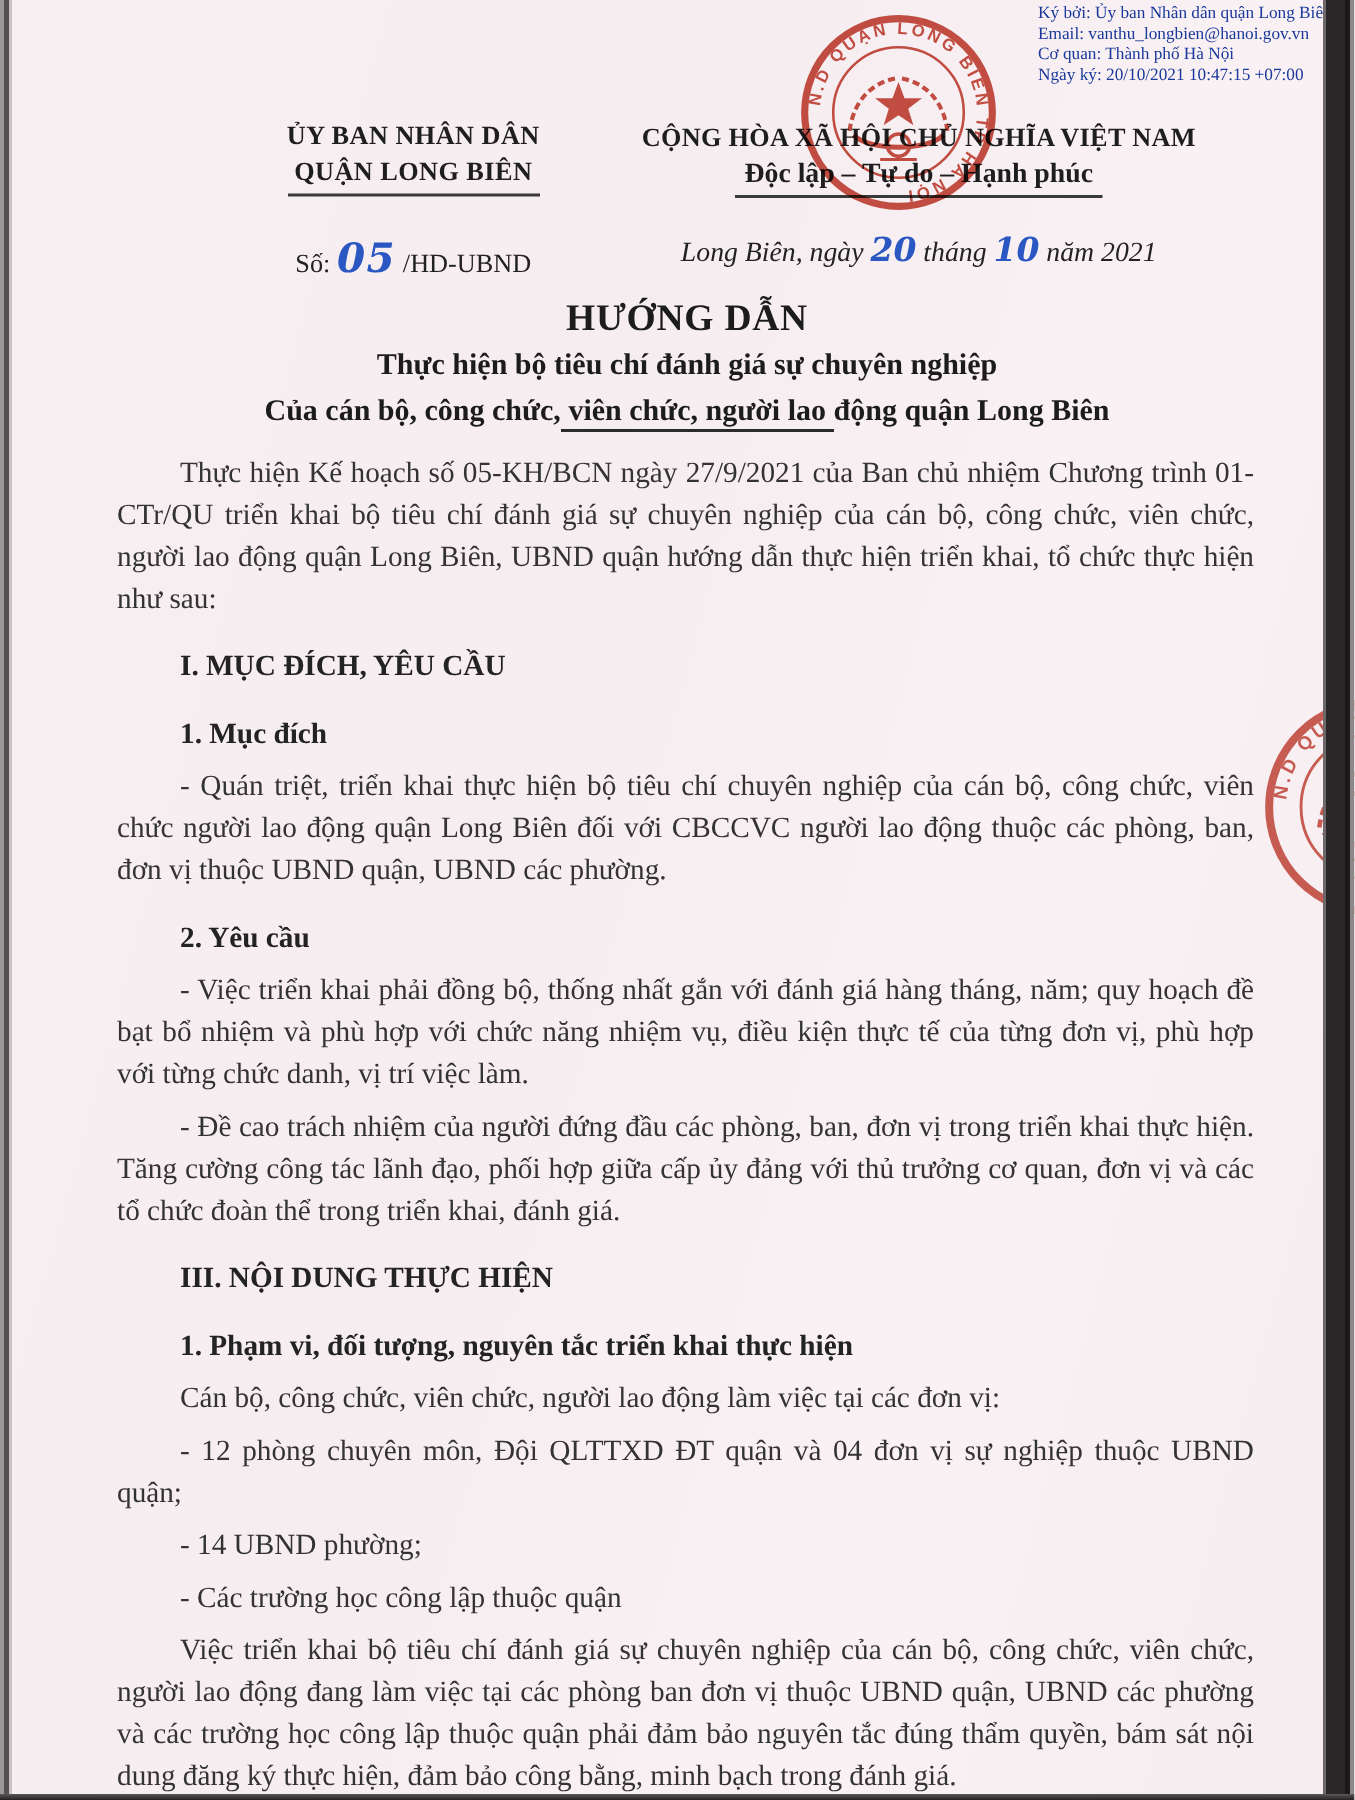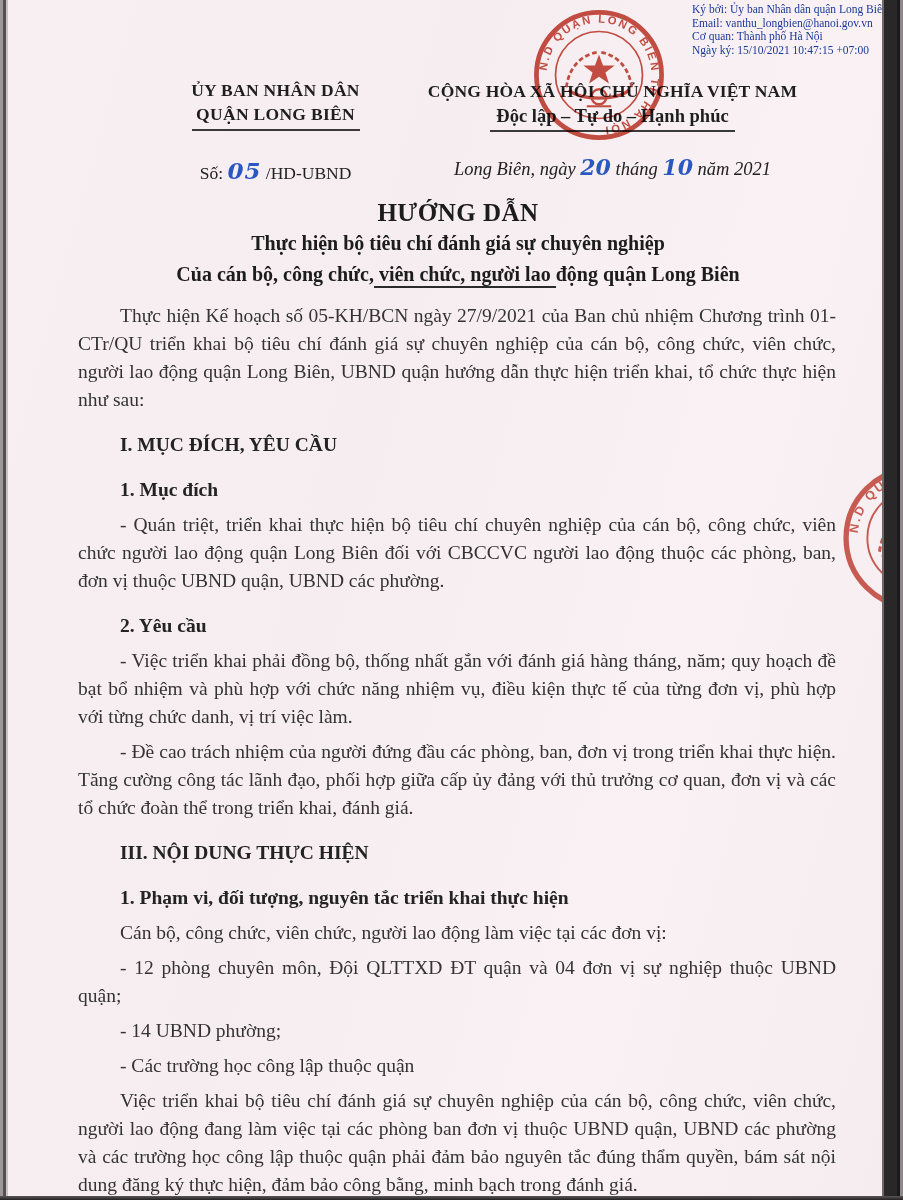--- a/index.html
+++ b/index.html
@@ -20,21 +20,21 @@
     color:#19389b;font-size:11.5px;line-height:13.5px;font-family:"Liberation Serif",serif;}
   .sig div{white-space:nowrap;}
   
   .hdr{position:absolute;top:78px;left:0;width:903px;z-index:2;}
   .hdr-left{position:absolute;left:108px;top:0;width:335px;text-align:center;color:#1e1e1e;}
   .hdr-right{position:absolute;left:375px;top:2px;width:475px;text-align:center;color:#1e1e1e;}
   .org1,.org2{font-weight:bold;font-size:17.5px;line-height:24px;letter-spacing:.3px;}
   .org-rule{width:168px;border-bottom:2px solid #3a3a3a;margin:3px auto 0 auto;}
   .so-line{margin-top:26px;font-size:17.5px;color:#222;}
   .hand{font-family:"DejaVu Serif",serif;font-style:italic;font-weight:bold;color:#2a57c2;}
-  .so-line .hand{font-size:23px;letter-spacing:1px;}
+  .so-line .hand{font-size:27px;letter-spacing:1px;}
   .nat1{font-weight:bold;font-size:17.5px;line-height:23px;letter-spacing:.2px;}
   .nat2{font-weight:bold;font-size:18.5px;display:inline-block;border-bottom:2px solid #3a3a3a;
     padding:1px 6px 3px 6px;margin-top:2px;text-align:center;}
   .date-line{margin-top:22px;font-style:italic;font-size:18.5px;color:#222;white-space:pre;}
   .date-line .hand{font-size:22px;}
   
   .title{position:absolute;top:198px;left:78px;width:760px;text-align:center;color:#1c1c1c;z-index:2;}
   .t1{font-weight:bold;font-size:25px;line-height:30px;letter-spacing:.5px;}
   .t2{font-weight:bold;font-size:20px;line-height:30px;}
   .t3{font-weight:bold;font-size:20px;line-height:32px;white-space:pre;}
@@ -72,21 +72,21 @@
         <circle cx="100" cy="132" r="11" fill="none" stroke="#c0392b" stroke-width="3.5"></circle>
         <path d="M82,146 L118,146" stroke="#c0392b" stroke-width="3"></path>
       </g>
     </defs>
   </svg>
 
   <div class="sig">
     <div>Ký bởi: Ủy ban Nhân dân quận Long Biên</div>
     <div>Email: vanthu_longbien@hanoi.gov.vn</div>
     <div>Cơ quan: Thành phố Hà Nội</div>
-    <div>Ngày ký: 15/10/2021 10:47:15 +07:00</div>
+    <div>Ngày ký: 20/10/2021 10:47:15 +07:00</div>
   </div>
 
   <svg class="stamp-main" viewBox="0 0 200 200">
     <use href="#official-seal"></use>
   </svg>
 
   <svg class="stamp-side" viewBox="0 0 200 200">
     <use href="#official-seal"></use>
   </svg>
 

